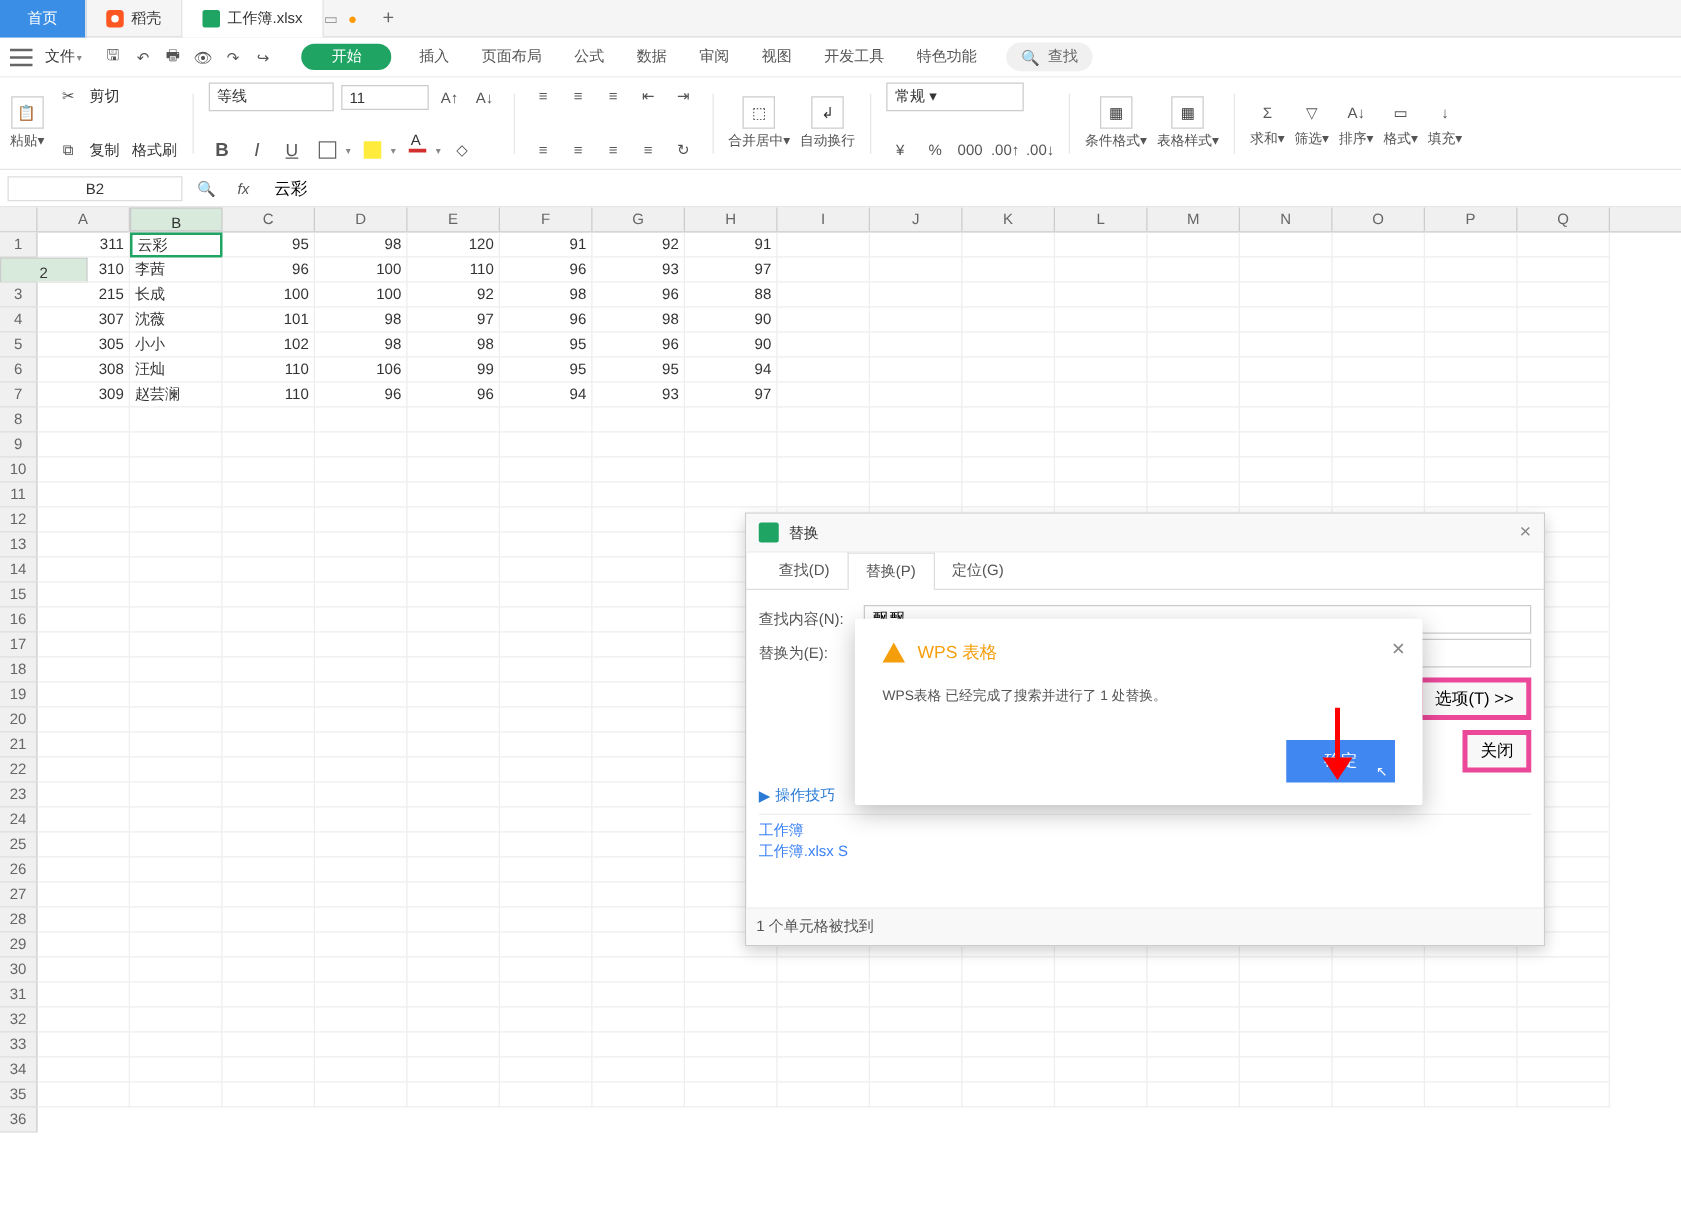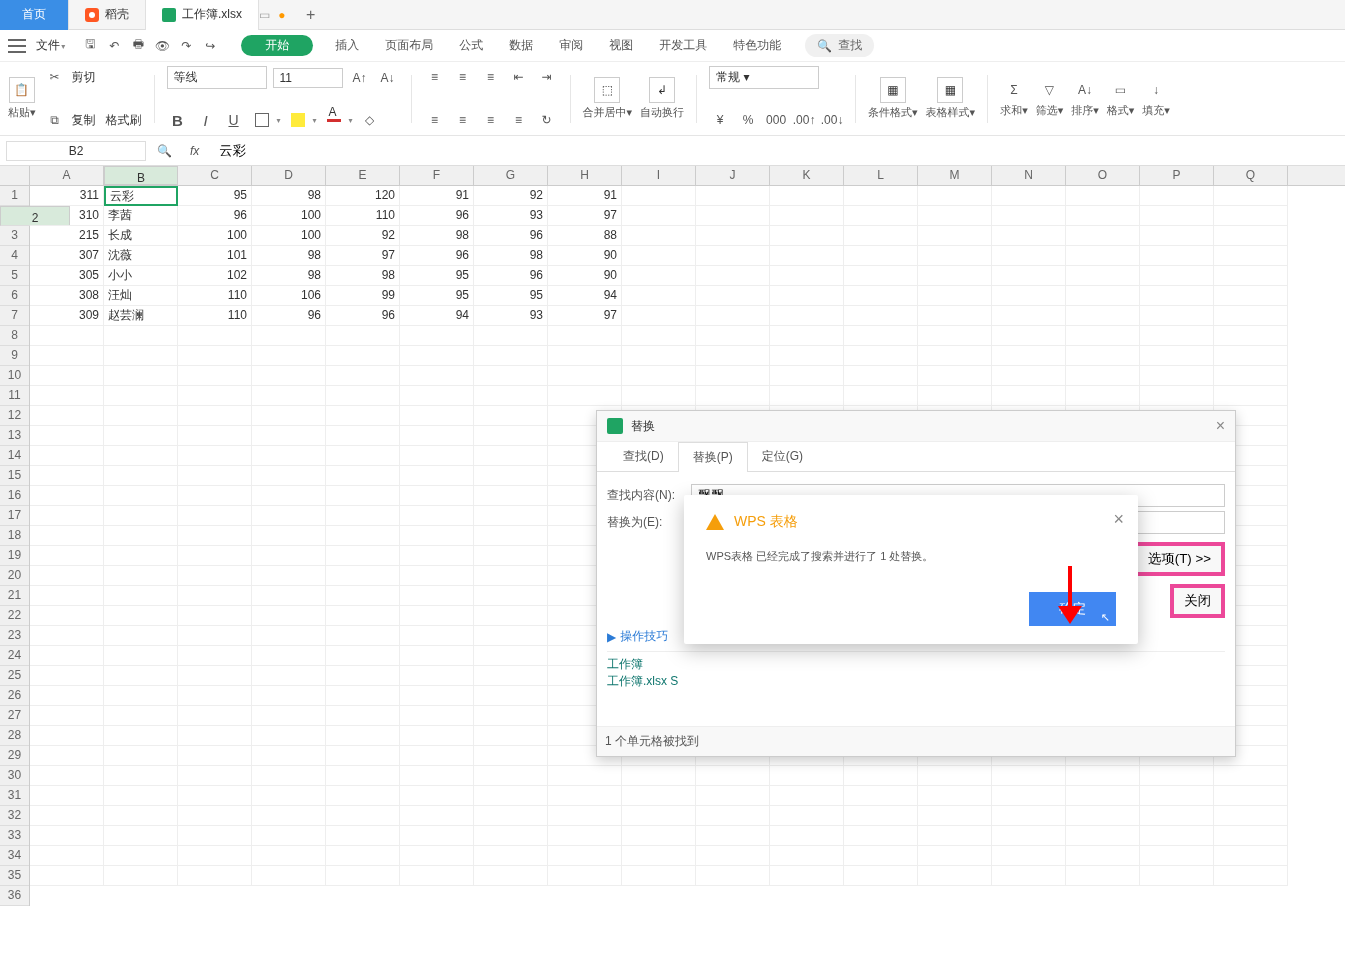--- a/index.html
+++ b/index.html
@@ -82,21 +82,21 @@
 .dlg-tabs { display: flex; border-bottom: 1px solid #ddd; padding: 0 12px; }
 .dlg-tab { padding: 6px 14px; color: #555; cursor: pointer; }
 .dlg-tab.active { background: #fff; border: 1px solid #ddd; border-bottom: none; margin-bottom: -1px; }
 .dlg-body { padding: 8px 10px; }
 .field-row { display: flex; align-items: center; margin: 4px 0; gap: 6px; }
 .field-row label { width: 78px; color: #555; }
 .field-row input { flex: 1; border: 1px solid #ccc; padding: 3px 6px; }
 .dlg-btn-row { display:flex; justify-content:flex-end; gap:6px; padding: 4px 0;}
 .dlg-btn { border:4px solid #ec4899; background:#f8f8f8; padding:4px 10px; cursor:pointer;}
 .tip-link { color: #2b7bd6; cursor: pointer; display:flex; align-items:center; gap:4px; margin:6px 0;}
-.result-list { border-top: 1px solid #eee; padding: 4px 0; color:#0f766e;}
+.result-list { border-top: 1px solid #eee; padding: 4px 0; color:#3b82f6;}
 .dlg-status { border-top: 1px solid #eee; padding: 6px 8px; color: #555; background:#f8f8f8;margin-top:24px;}
 
 
 .alert { position: absolute; left: 684px; top: 495px; width: 454px; background: #fff; box-shadow: 0 6px 20px rgba(0,0,0,.25); padding: 18px 22px; border-radius: 2px; z-index: 50; }
 .alert-title { display: flex; align-items: center; gap: 10px; color: #f59e0b; font-size: 14px; }
 .alert-title .warn { width: 0; height: 0; border-left: 9px solid transparent; border-right: 9px solid transparent; border-bottom: 16px solid #f59e0b; position: relative; }
 .alert-close { position: absolute; right: 14px; top: 14px; font-size: 18px; color: #888; cursor: pointer; }
 .alert-msg { margin: 18px 0 28px 0; color: #555; font-size: 11px; }
 .alert-btn { background: #4187f2; color: #fff; padding: 8px 30px; border: none; cursor: pointer; float: right; position:relative;}
 .arrow-hint { position: absolute; left: 1050px; top: 566px; pointer-events: none; z-index:60;}

